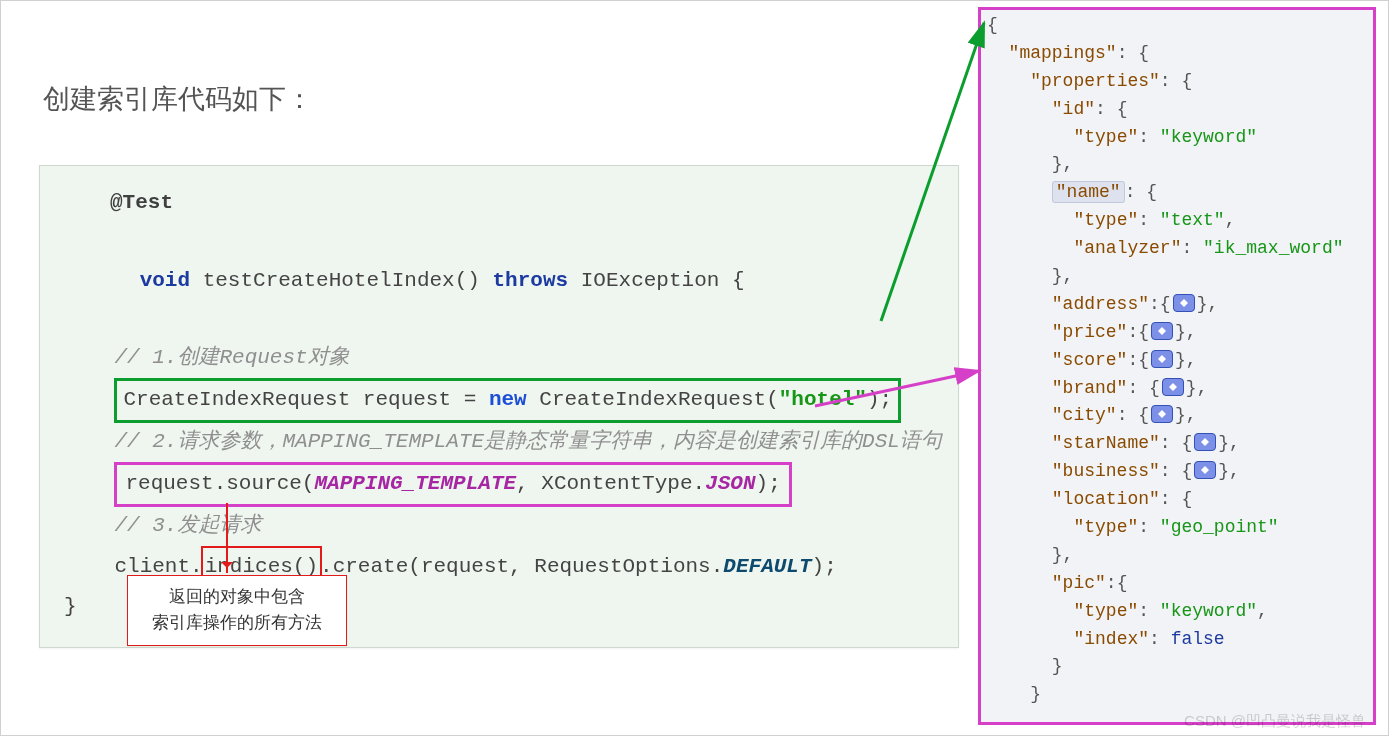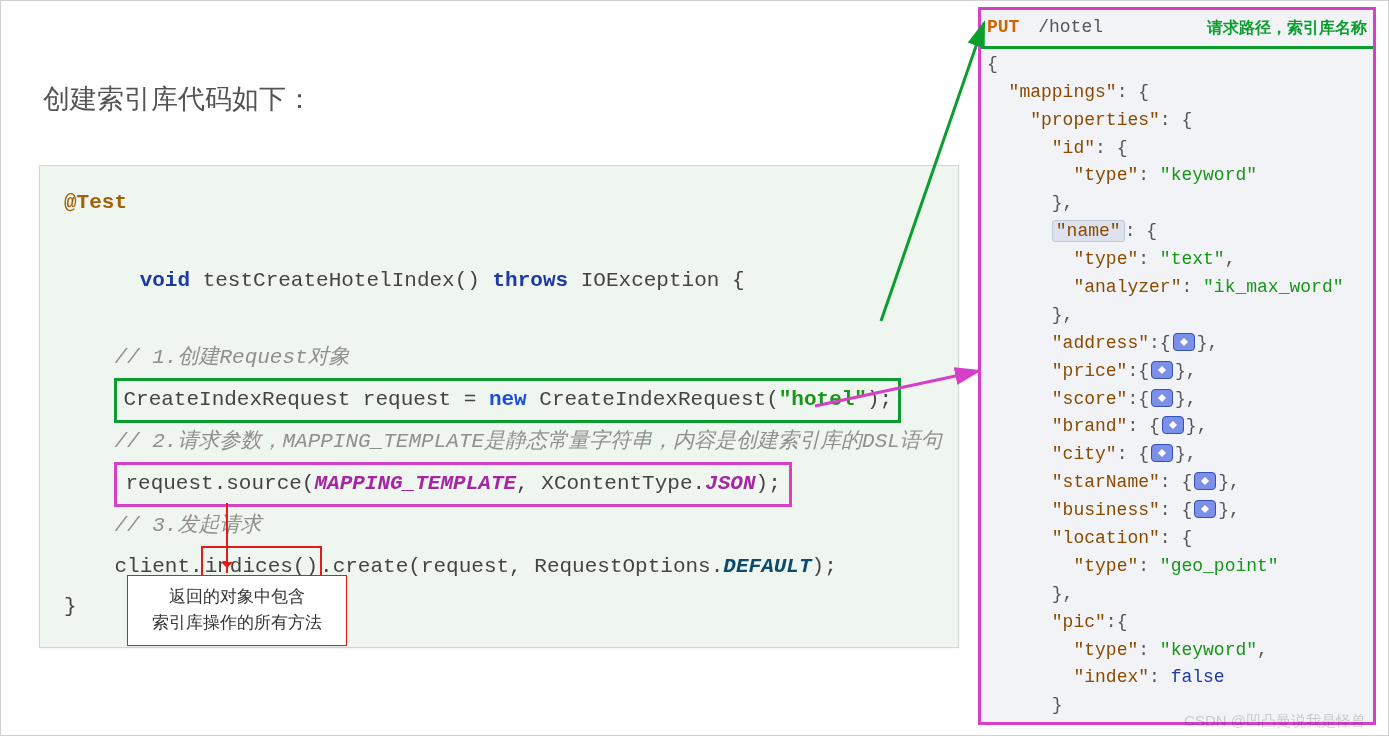--- a/index.html
+++ b/index.html
@@ -28,21 +28,21 @@
       background: #eff5ef;
       border: 1px solid #cfd8cf;
       box-shadow: 0 1px 2px rgba(0,0,0,.05);
       padding: 18px 24px 20px 24px;
       font-family: "Consolas", "Courier New", monospace;
       font-size: 21px;
       line-height: 1.85;
       color: #444;
       position: relative;
     }
-    .t-anno { color: #a16207; font-weight: 700; }
+    .t-anno { color: #404040; font-weight: 700; margin-left: 46px; }
     .t-kw { color: #1c3aa0; font-weight: 700; }
     .t-com { color: #8f8f8f; font-style: italic; }
     .t-new { color: #1d4ed8; font-weight: 700; }
     .t-str { color: #179617; font-weight: 700; }
     .t-tmpl { color: #a626a4; font-style: italic; font-weight: 700; }
     .t-json { color: #a626a4; font-style: italic; font-weight: 700; }
     .t-def { color: #0c4a6e; font-style: italic; font-weight: 700; }
 
     .box-green { border: 3px solid #0b9e2e; display: inline-block; padding: 0 6px; }
     .box-pink  { border: 3px solid #d63fc7; display: inline-block; padding: 0 8px; text-align: right; }
@@ -182,27 +182,20 @@
   </div>
 </div>
 
 <div class="arrow-red"></div>
 <div class="callout">
   <div>返回的对象中包含</div>
   <div>索引库操作的所有方法</div>
 </div>
 
 <div class="dsl-panel">
-  <div class="dsl-header">
-    <span>
-      <span class="put">PUT</span>
-      <span class="path">/hotel</span>
-    </span>
-    <span class="label">请求路径，索引库名称</span>
-  </div>
   <div class="dsl-body" id="dsl-body">
       <div class="line">{</div>
       <div class="line">  <span class="dq">"mappings"</span>: {</div>
       <div class="line">    <span class="dq">"properties"</span>: {</div>
       <div class="line">      <span class="dq">"id"</span>: {</div>
       <div class="line">        <span class="dq">"type"</span>: <span class="dv">"keyword"</span></div>
       <div class="line">      },</div>
       <div class="line">      <span class="dq hl">"name"</span>: {</div>
       <div class="line">        <span class="dq">"type"</span>: <span class="dv">"text"</span>,</div>
       <div class="line">        <span class="dq">"analyzer"</span>: <span class="dv">"ik_max_word"</span></div>

